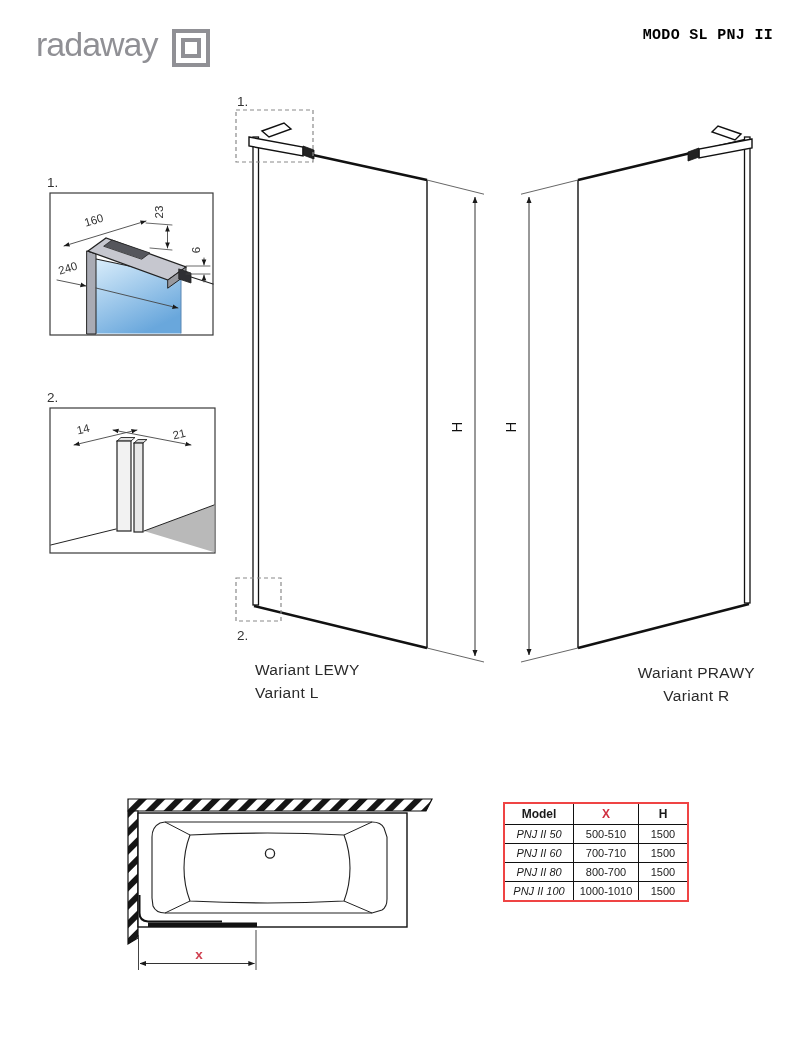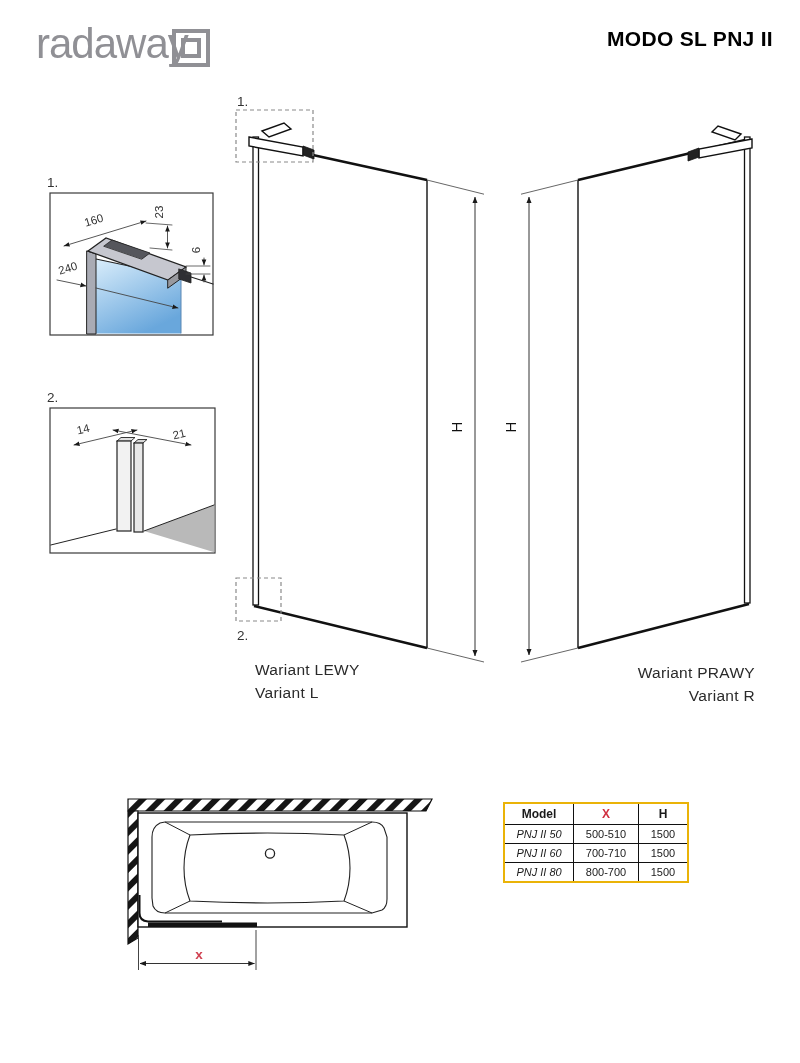--- a/index.html
+++ b/index.html
@@ -2,36 +2,36 @@
 <html><head>
 <meta charset="utf-8">
 <style>
   html,body{margin:0;padding:0;}
   body{
     width:800px;height:1063px;position:relative;background:#ffffff;
     font-family:"Liberation Sans", sans-serif;color:#1a1a1a;overflow:hidden;
   }
   
   .logo-text{
-    position:absolute;left:36px;top:24px;font-size:42px;line-height:40px;
+    position:absolute;left:36px;top:24px;font-size:34px;line-height:40px;
     color:#909095;letter-spacing:-1px;font-weight:400;
   }
   .logo-mark{
     position:absolute;left:172px;top:29px;width:30px;height:30px;
     border:4px solid #909095;display:flex;align-items:center;justify-content:center;
   }
   .logo-mark-inner{width:12px;height:12px;border:4px solid #909095;}
   .page-title{
-    position:absolute;top:27px;right:27px;font-size:21px;font-weight:bold;
-    letter-spacing:0.3px;color:#000;
+    position:absolute;top:27px;right:27px;font-size:15px;font-weight:bold;
+    letter-spacing:0.3px;color:#000;font-family:Liberation Mono, monospace;
   }
   
   .variant-caption{position:absolute;font-size:15.5px;line-height:23px;color:#2a2a2a;letter-spacing:0.3px;}
   .variant-left{left:255px;top:658px;text-align:left;}
-  .variant-right{right:45px;top:661px;text-align:right;}
+  .variant-right{right:45px;top:661px;text-align:center;}
   
   .drawing{position:absolute;left:0;top:0;}
   .drawing text{font-family:"Liberation Sans", sans-serif;}
   .dim-text{font-size:11.5px;fill:#333;}
   .callout-text{font-size:13.5px;fill:#333;}
   .h-text{font-size:15px;fill:#111;}
   .x-text{font-size:13.5px;font-weight:bold;fill:#d04050;}
   
   .size-table{
     position:absolute;left:503px;top:802px;border-collapse:collapse;
@@ -40,21 +40,21 @@
   .size-table td,.size-table th{
     border:1.6px solid #111;text-align:center;vertical-align:middle;
     padding:0 2px;height:18px;background:#fff;
   }
   .size-table th{height:20px;font-size:12px;font-weight:bold;}
   .size-table .col-model{width:64px;}
   .size-table .col-x{width:60px;}
   .size-table .col-h{width:44px;}
   .size-table th.red{color:#d03040;}
   .size-table td.model{font-weight:normal;font-style:italic;}
-  .size-table{border:2px solid #eab308;}
+  .size-table{border:2px solid #ef4444;}
 </style>
 </head>
 <body>
 
 <div class="logo-text">radaway</div>
 <div class="logo-mark">
     <div class="logo-mark-inner"></div>
   </div>
 <div class="page-title">MODO SL PNJ II</div>
 
@@ -221,14 +221,19 @@
     <tr>
       <td class="model">PNJ II 60</td>
       <td>700-710</td>
       <td>1500</td>
     </tr>
     <tr>
       <td class="model">PNJ II 80</td>
       <td>800-700</td>
       <td>1500</td>
     </tr>
+    <tr>
+      <td class="model">PNJ II 100</td>
+      <td>1000-1010</td>
+      <td>1500</td>
+    </tr>
   </tbody>
 </table>
 
 </body></html>

